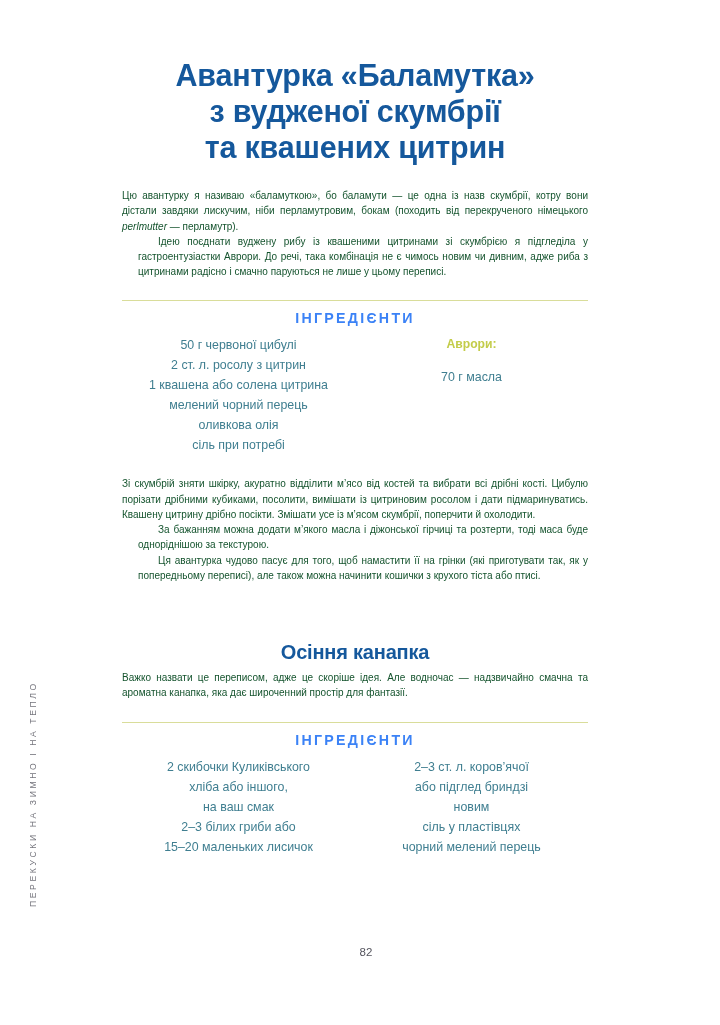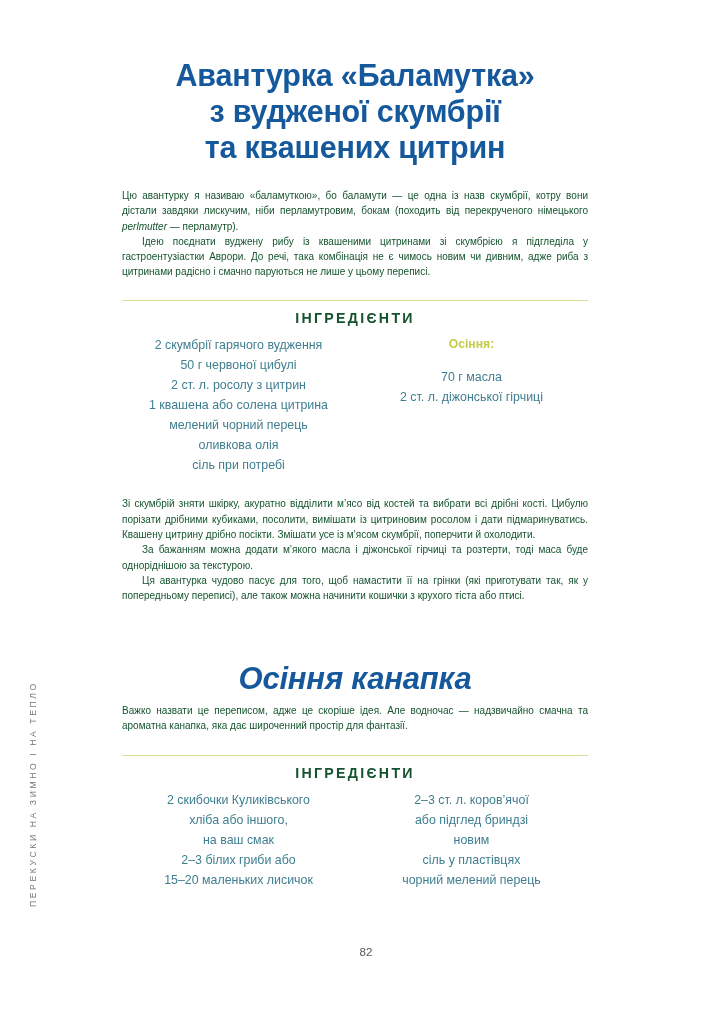--- a/index.html
+++ b/index.html
@@ -54,57 +54,57 @@
   }
   .title-main {
     font-size: 30.5px;
     margin-top: 58px;
     margin-bottom: 17px;
   }
   .title-main .tl {
     display: block;
   }
   .title-second {
-    font-size: 31px;
+    font-size: 20px;
     margin-top: 0;
     margin-bottom: 0;
-    font-style: italic;
   }
 
   
   .body-block {
     color: #14532d;
     font-size: 10px;
     line-height: 1.53;
     text-align: justify;
     text-justify: inter-word;
   }
   .body-block p {
     margin: 0;
   }
   .body-block p.indent {
     text-indent: 20px;
+    margin-left: 16px;
   }
   .body-block em {
     font-style: italic;
   }
 
   
   .ing-section {
     margin: 0;
   }
   .ing-rule {
     height: 0;
     border: none;
     border-top: 1.4px solid #d9dd9a;
     margin: 0;
     width: 100%;
   }
   .ing-head {
-    color: #14532d;
+    color: #3b82f6;
     font-weight: bold;
     font-size: 14.2px;
     letter-spacing: 2.3px;
     text-align: center;
     margin-top: 9px;
     margin-bottom: 9px;
   }
   .ing-cols {
     display: flex;
     width: 100%;
@@ -165,32 +165,30 @@
     <div class="body-block sp-intro">
       <p><span>Цю авантурку я називаю «баламуткою», бо баламути — це одна із назв скумбрії, котру вони дістали завдяки лискучим, ніби перламутровим, бокам (походить від перекрученого німецького </span><em>perlmutter</em><span> — перламутр).</span></p>
       <p class="indent">Ідею поєднати вуджену рибу із квашеними цитринами зі скумбрією я підглед­іла у гастроентузіастки Аврори. До речі, така комбінація не є чимось новим чи дивним, адже риба з цитринами радісно і смачно паруються не лише у цьому переписі.</p>
     </div>
 
     <div class="ing-section sp-before-ing">
       <hr class="ing-rule">
       <div class="ing-head">ІНГРЕДІЄНТИ</div>
       <div class="ing-cols">
         <div class="ing-col">
-          <div class="ing-item">2 скумбрії гарячого вудження</div>
           <div class="ing-item">50 г червоної цибулі</div>
           <div class="ing-item">2 ст. л. росолу з цитрин</div>
           <div class="ing-item">1 квашена або солена цитрина</div>
           <div class="ing-item">мелений чорний перець</div>
           <div class="ing-item">оливкова олія</div>
           <div class="ing-item">сіль при потребі</div>
         </div>
         <div class="ing-col">
-          <div class="ing-optional-label">Осіння:</div>
+          <div class="ing-optional-label">Аврори:</div>
           <div class="ing-item">70 г масла</div>
-          <div class="ing-item">2 ст. л. діжонської гірчиці</div>
         </div>
       </div>
     </div>
 
     <div class="body-block sp-after-ing">
       <p>Зі скумбрій зняти шкірку, акуратно відділити м’ясо від костей та вибрати всі дрібні кості. Цибулю порізати дрібними кубиками, посолити, вимішати із цитриновим росолом і дати підмаринуватись. Квашену цитрину дрібно посікти. Змішати усе із м’ясом скумбрії, поперчити й охолодити.</p>
       <p class="indent">За бажанням можна додати м’якого масла і діжонської гірчиці та розтерти, тоді маса буде одноріднішою за текстурою.</p>
       <p class="indent">Ця авантурка чудово пасує для того, щоб намастити її на грінки (які приготувати так, як у попередньому переписі), але також можна начинити кошички з крухого тіста або птисі.</p>
     </div>
 

